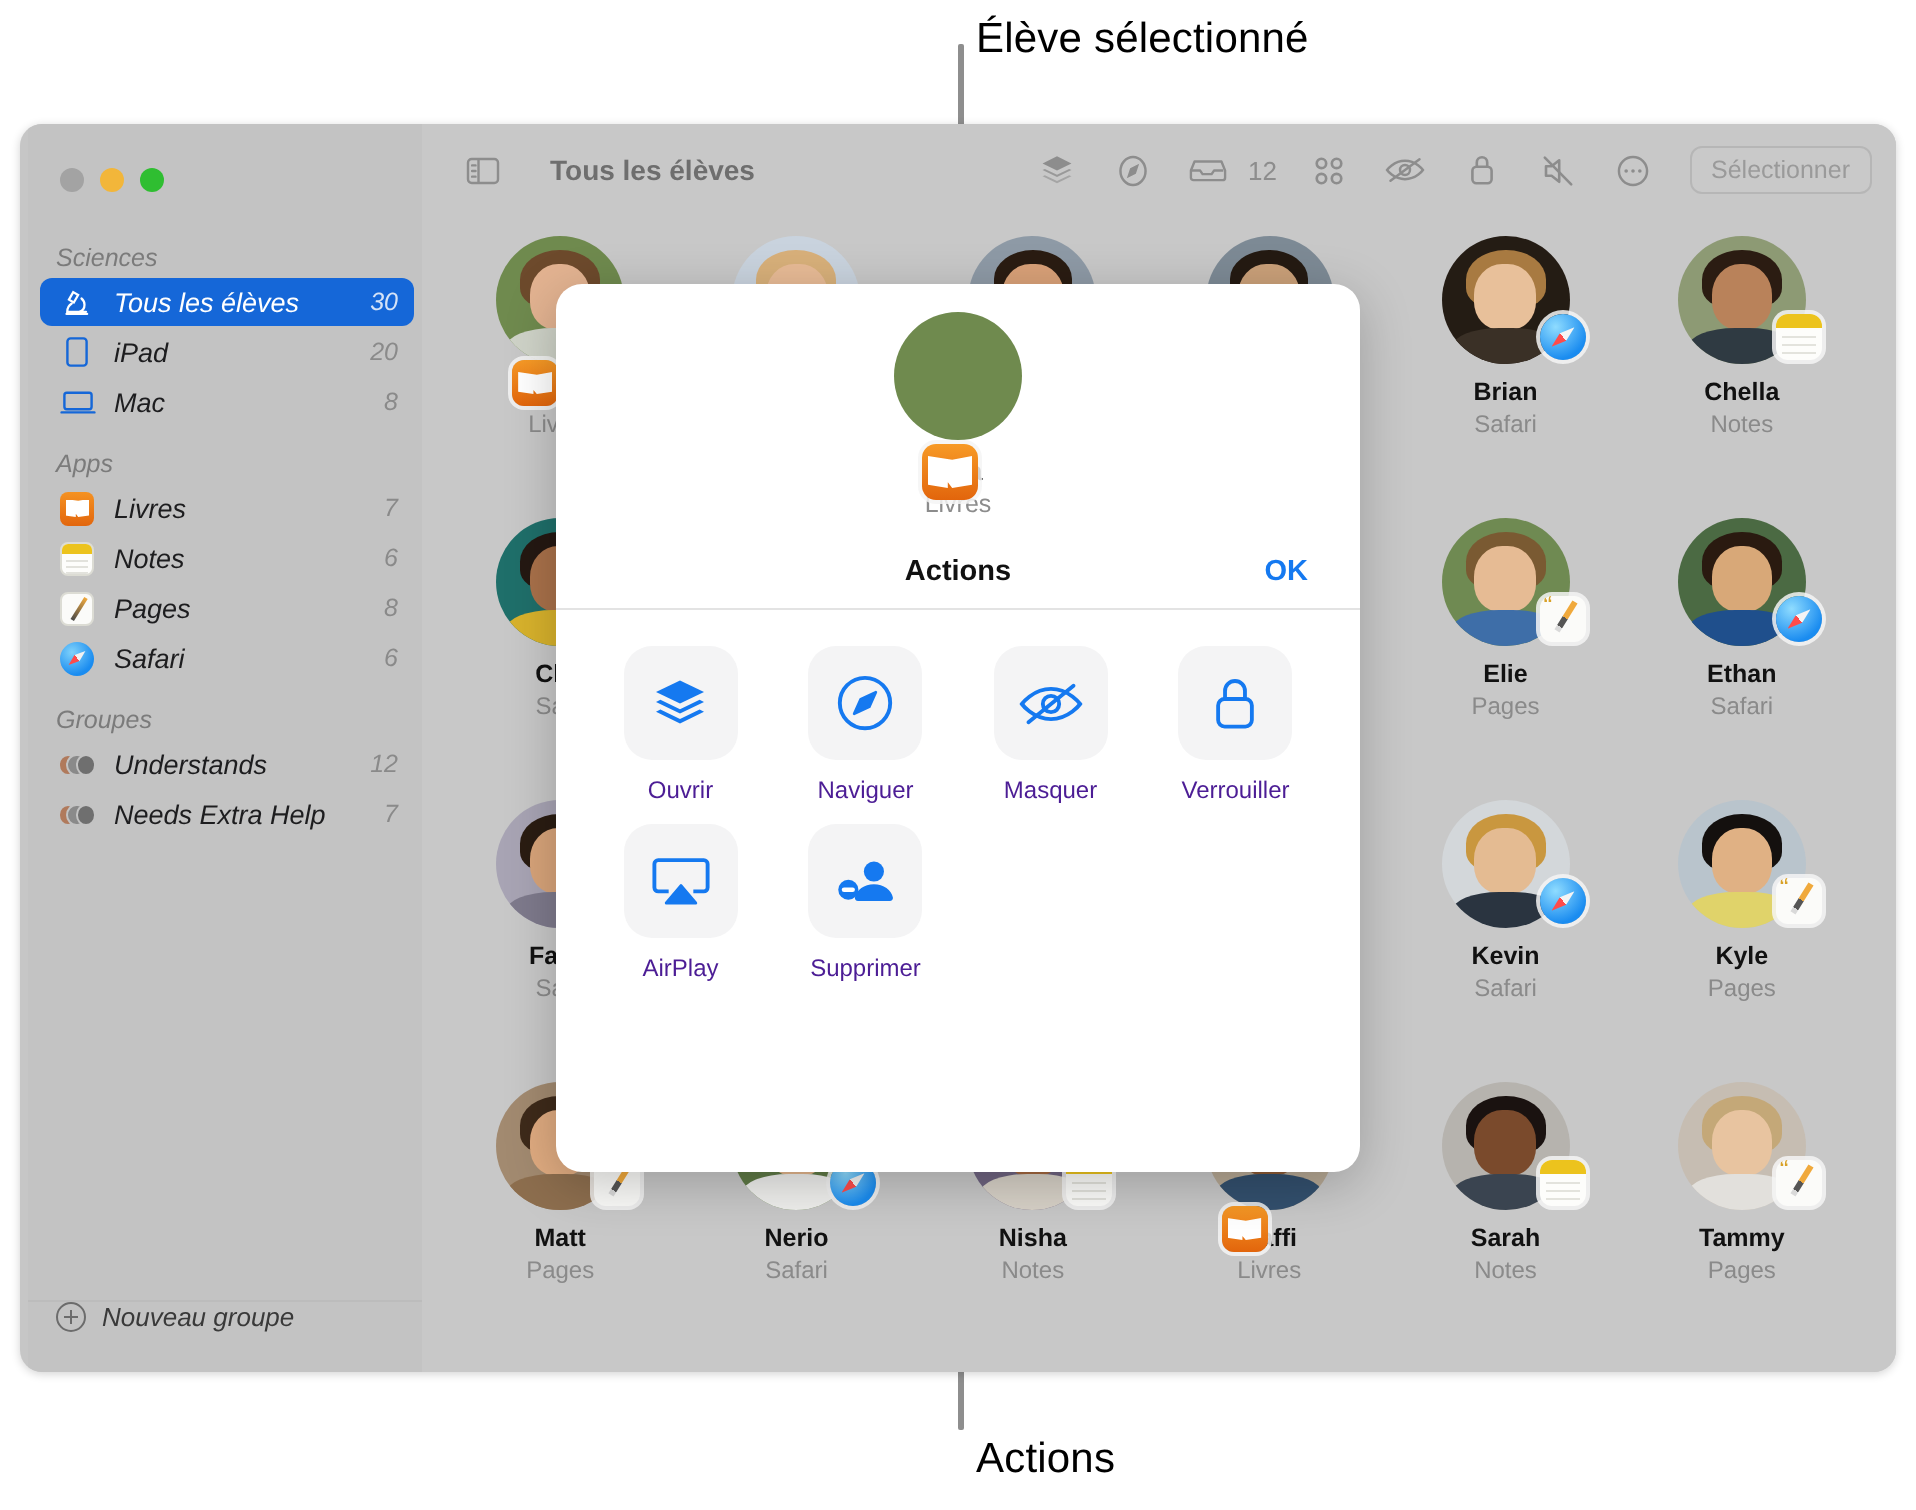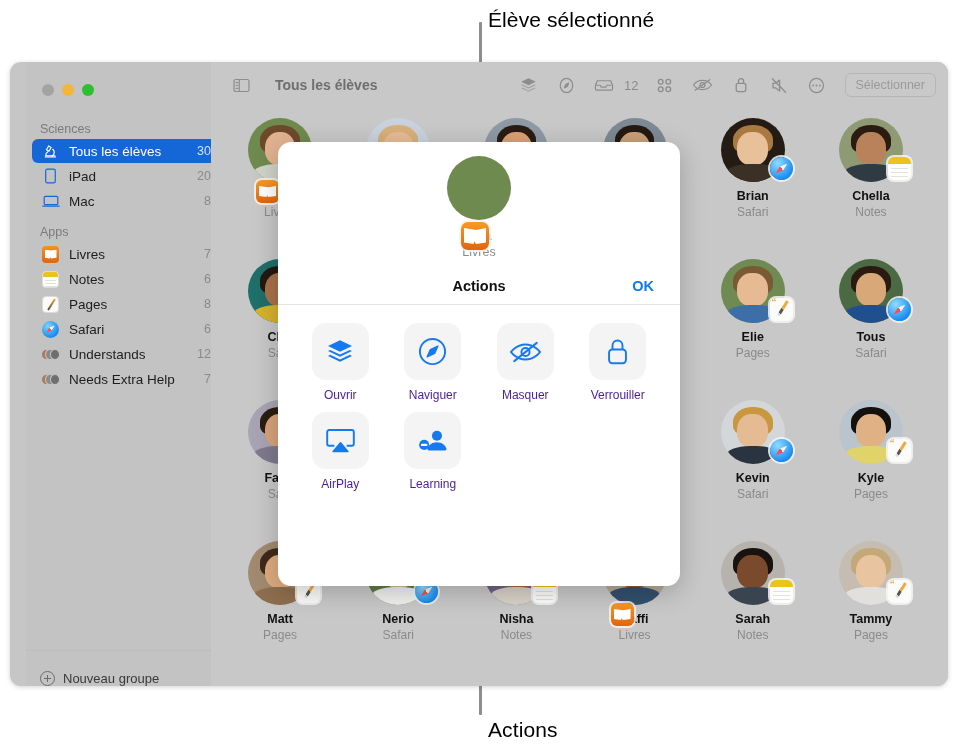--- a/index.html
+++ b/index.html
@@ -32,24 +32,25 @@
     left: 10px; top: 62px;
     width: 938px; height: 624px;
     border-radius: 11px;
     overflow: hidden;
     background: #c6c6c6;
     box-shadow: 0 1px 5px rgba(0,0,0,.18);
   }
 
   
   .sidebar {
-    position: absolute; left: 16px; top: 0;
+    position: absolute; left: 4px; top: 0;
     width: 200px; height: 100%;
     background: #c3c3c3;
     border-right: 1px solid #b3b3b3;
+    font-style: italic;
   }
   .traffic { position: absolute; left: 16px; top: 22px; display: flex; gap: 8px; }
   .dot { width: 12px; height: 12px; border-radius: 50%; }
   .dot.red { background: #a3a3a3; }
   .dot.yellow { background: #f2b63a; }
   .dot.green { background: #2fbe31; }
 
   .sb-section {
     font-size: 12.5px; color: #7b7b7b; font-weight: 500;
     padding: 2px 0 2px 14px; margin-top: 10px;
@@ -98,21 +99,21 @@
     clip-path: polygon(0 50%, 50% 0, 100% 50%, 50% 100%); transform: rotate(-40deg);
   }
   .groupav { width:19px; height:15px; display:flex; align-items:center; }
   .groupav i { display:block; width:11px; height:11px; border-radius:50%; border:1.2px solid #c3c3c3; }
   .groupav i:nth-child(1){ background:#b07a5c; }
   .groupav i:nth-child(2){ background:#8a8a8a; margin-left:-6px; }
   .groupav i:nth-child(3){ background:#6f6f6f; margin-left:-6px; }
 
   .newgroup {
     position: absolute; left: 0; bottom: 0; width: 200px; height: 36px;
-    display: flex; align-items: flex-end; gap: 8px; padding-left: 14px;
+    display: flex; align-items: flex-start; gap: 8px; padding-left: 14px;
     font-size: 13px; color: #3a3a3a; border-top: 1px solid #bcbcbc;
   }
   .plus-circle { width: 15px; height: 15px; border:1.3px solid #6c6c6c; border-radius:50%; position:relative; }
   .plus-circle::before, .plus-circle::after {
     content:""; position:absolute; background:#6c6c6c;
   }
   .plus-circle::before { left:3px; right:3px; top:6px; height:1.3px; }
   .plus-circle::after { top:3px; bottom:3px; left:6px; width:1.3px; }
 
   
@@ -330,20 +331,21 @@
           <span class="sb-count">8</span>
         </div>
         <div class="sb-item">
           <span class="sb-ico">
               <span class="appicon safari"></span>
             </span>
           <span class="sb-label">Safari</span>
           <span class="sb-count">6</span>
         </div>
 
+        <div class="sb-section">Groupes</div>
 
         <div class="sb-item">
           <span class="sb-ico">
             <span class="groupav">
                 <i></i>
                 <i></i>
                 <i></i>
               </span>
           </span>
           <span class="sb-label">Understands</span>
@@ -575,21 +577,21 @@
           </div>
           <div class="student">
             <div class="av-wrap">
               <div class="avatar" style="background:#4b6a43">
                 <span class="hair" style="background:#2a1a10"></span>
                 <span class="head" style="background:#d8a878"></span>
                 <span class="body" style="background:#1f4f8c"></span>
               </div>
               <div class="badge safari"></div>
             </div>
-            <div class="s-name">Tous</div>
+            <div class="s-name">Ethan</div>
             <div class="s-app">Safari</div>
           </div>
           <div class="student">
             <div class="av-wrap">
               <div class="avatar" style="background:#a8a4b4">
                 <span class="hair" style="background:#2a1c12"></span>
                 <span class="head" style="background:#d8a47a"></span>
                 <span class="body" style="background:#7e7a8c"></span>
               </div>
             </div>
@@ -802,18 +804,18 @@
         </div>
         <div class="action">
           <div class="act-tile">
             <svg width="31" height="26" viewBox="0 0 32 26" fill="#1579f0">
               <circle cx="20.6" cy="7.6" r="5.2"></circle>
               <path d="M20.6 14.2c-5 0-9 3-9.8 6.8-.2 1 .6 1.8 1.6 1.8h16.4c1 0 1.8-.8 1.6-1.8-.8-3.8-4.8-6.8-9.8-6.8z"></path>
               <circle cx="7.4" cy="17" r="5.2"></circle>
               <rect x="4" y="15.8" width="6.8" height="2.4" rx="1.2" fill="#fff"></rect>
             </svg>
           </div>
-          <div class="act-label">Learning</div>
+          <div class="act-label">Supprimer</div>
         </div>
       </div>
   </div>
 
 </div>
 
 </body></html>

